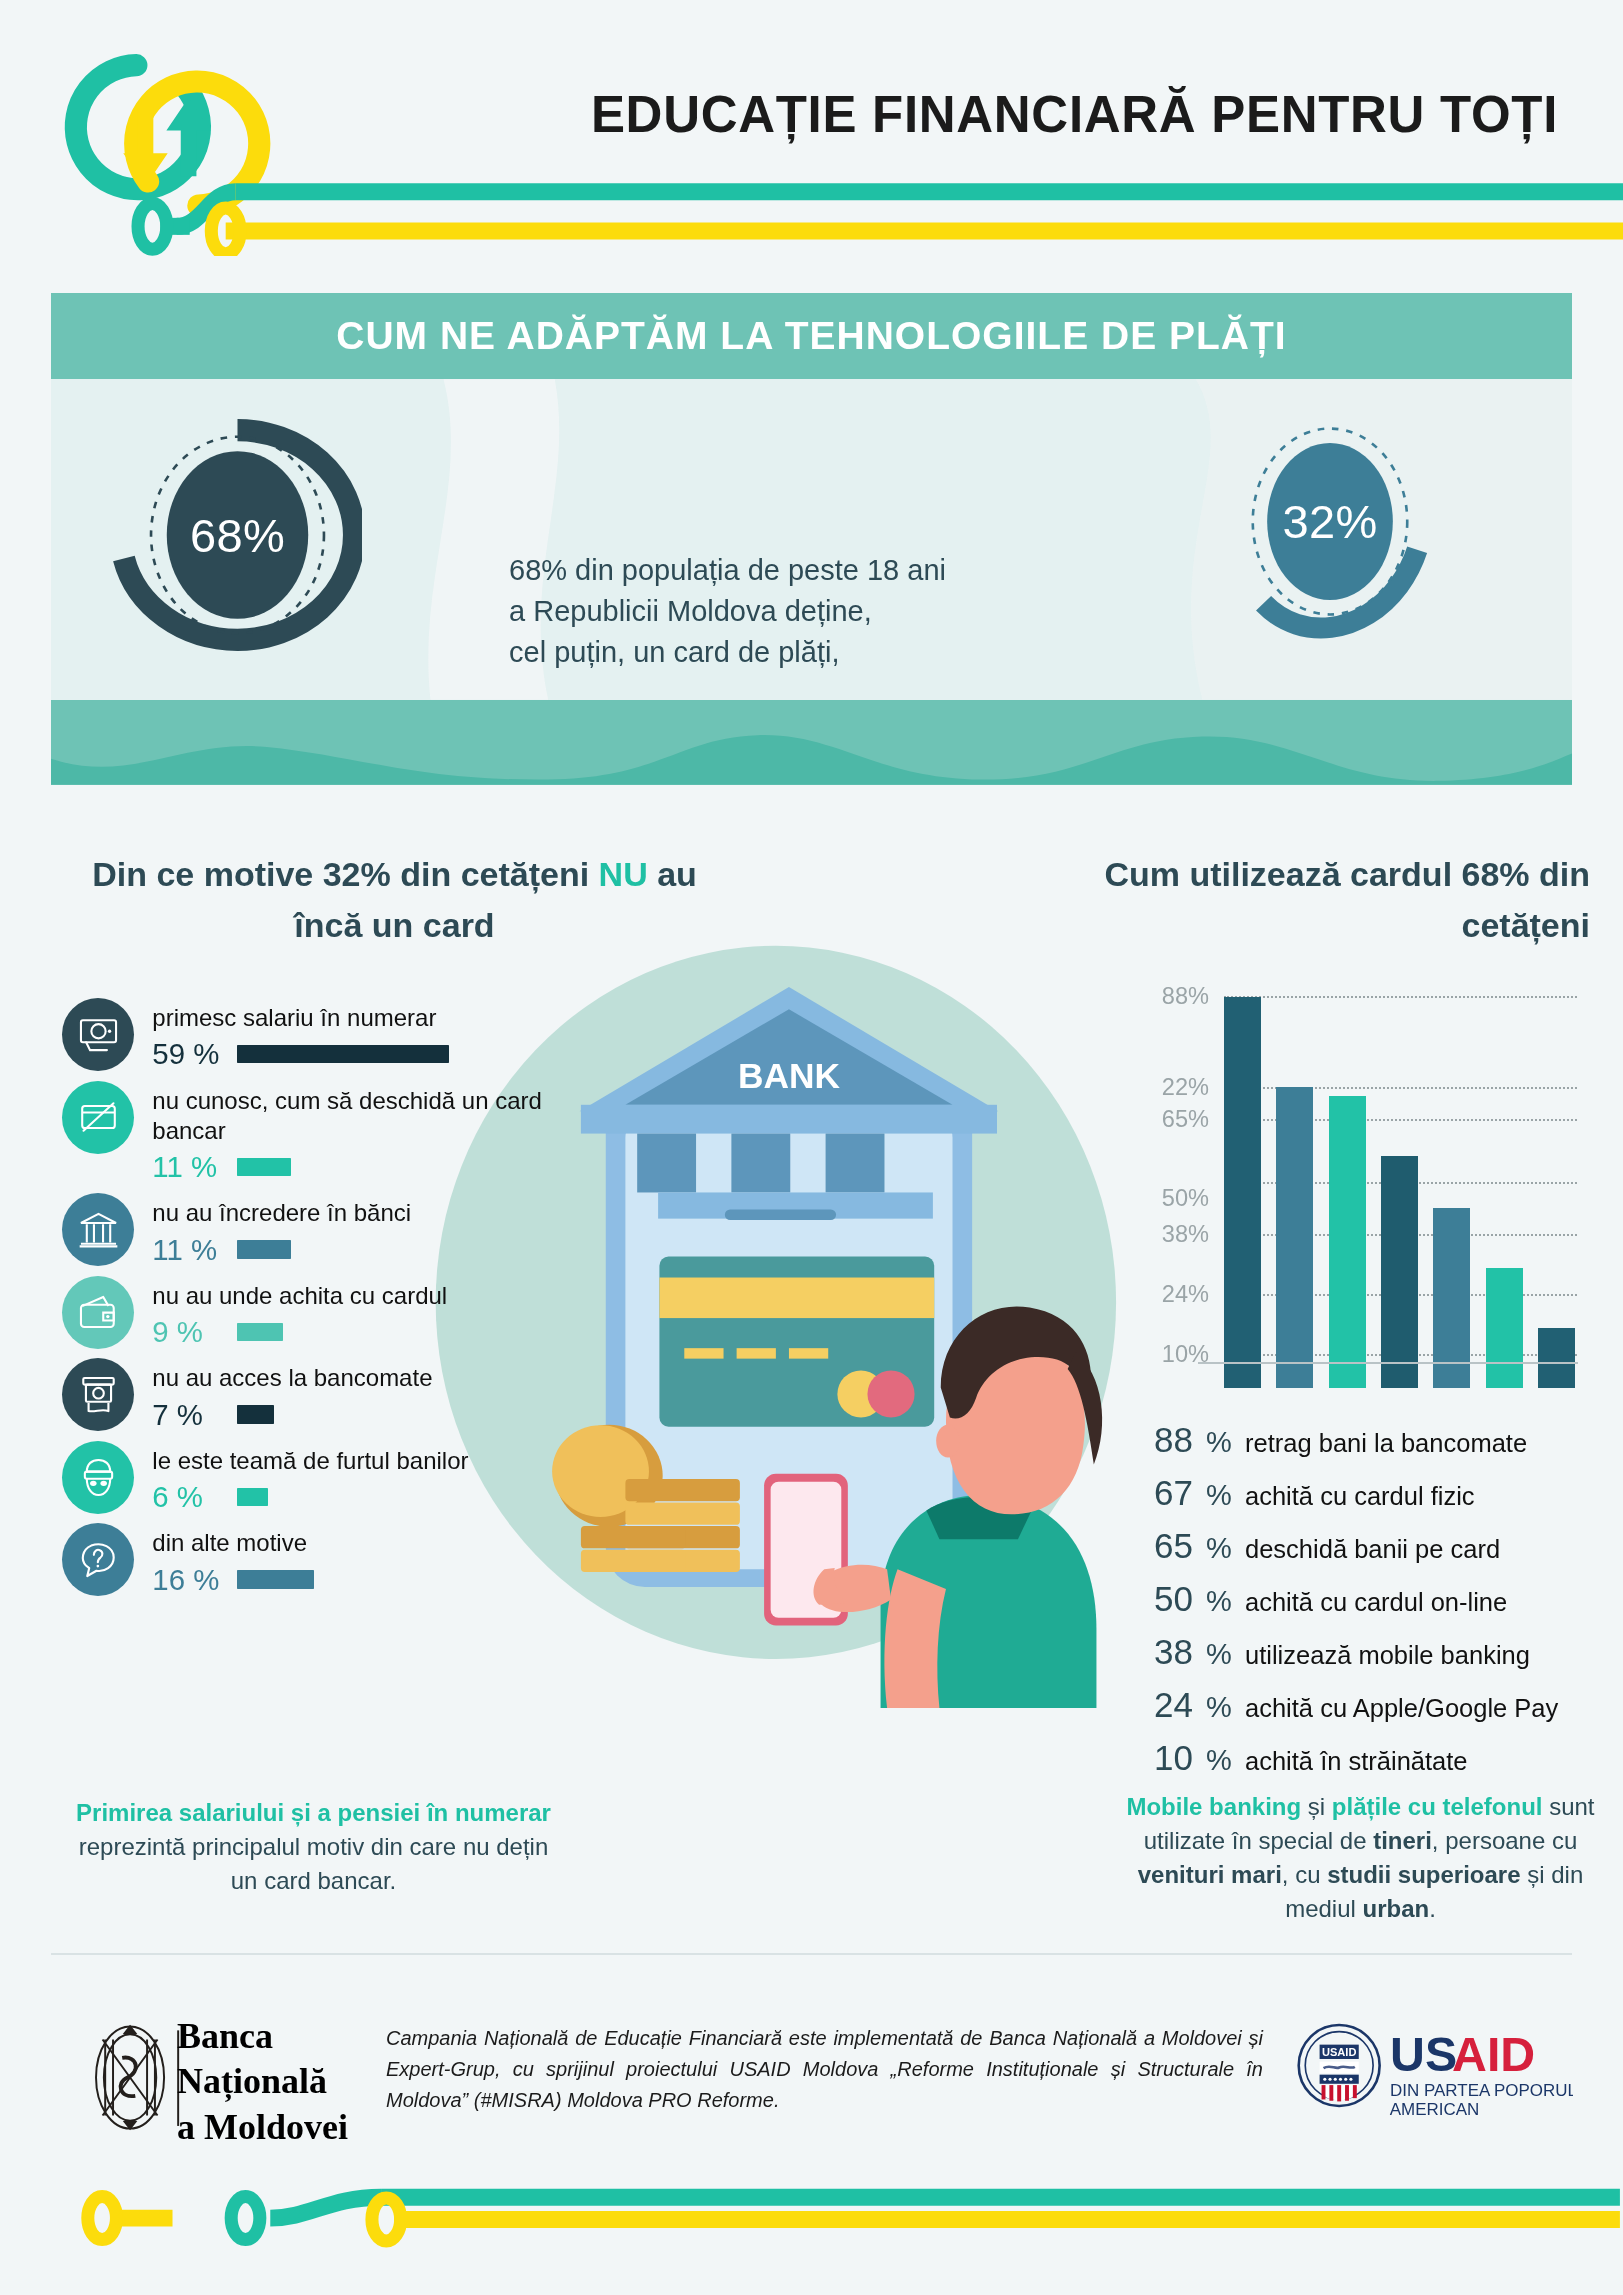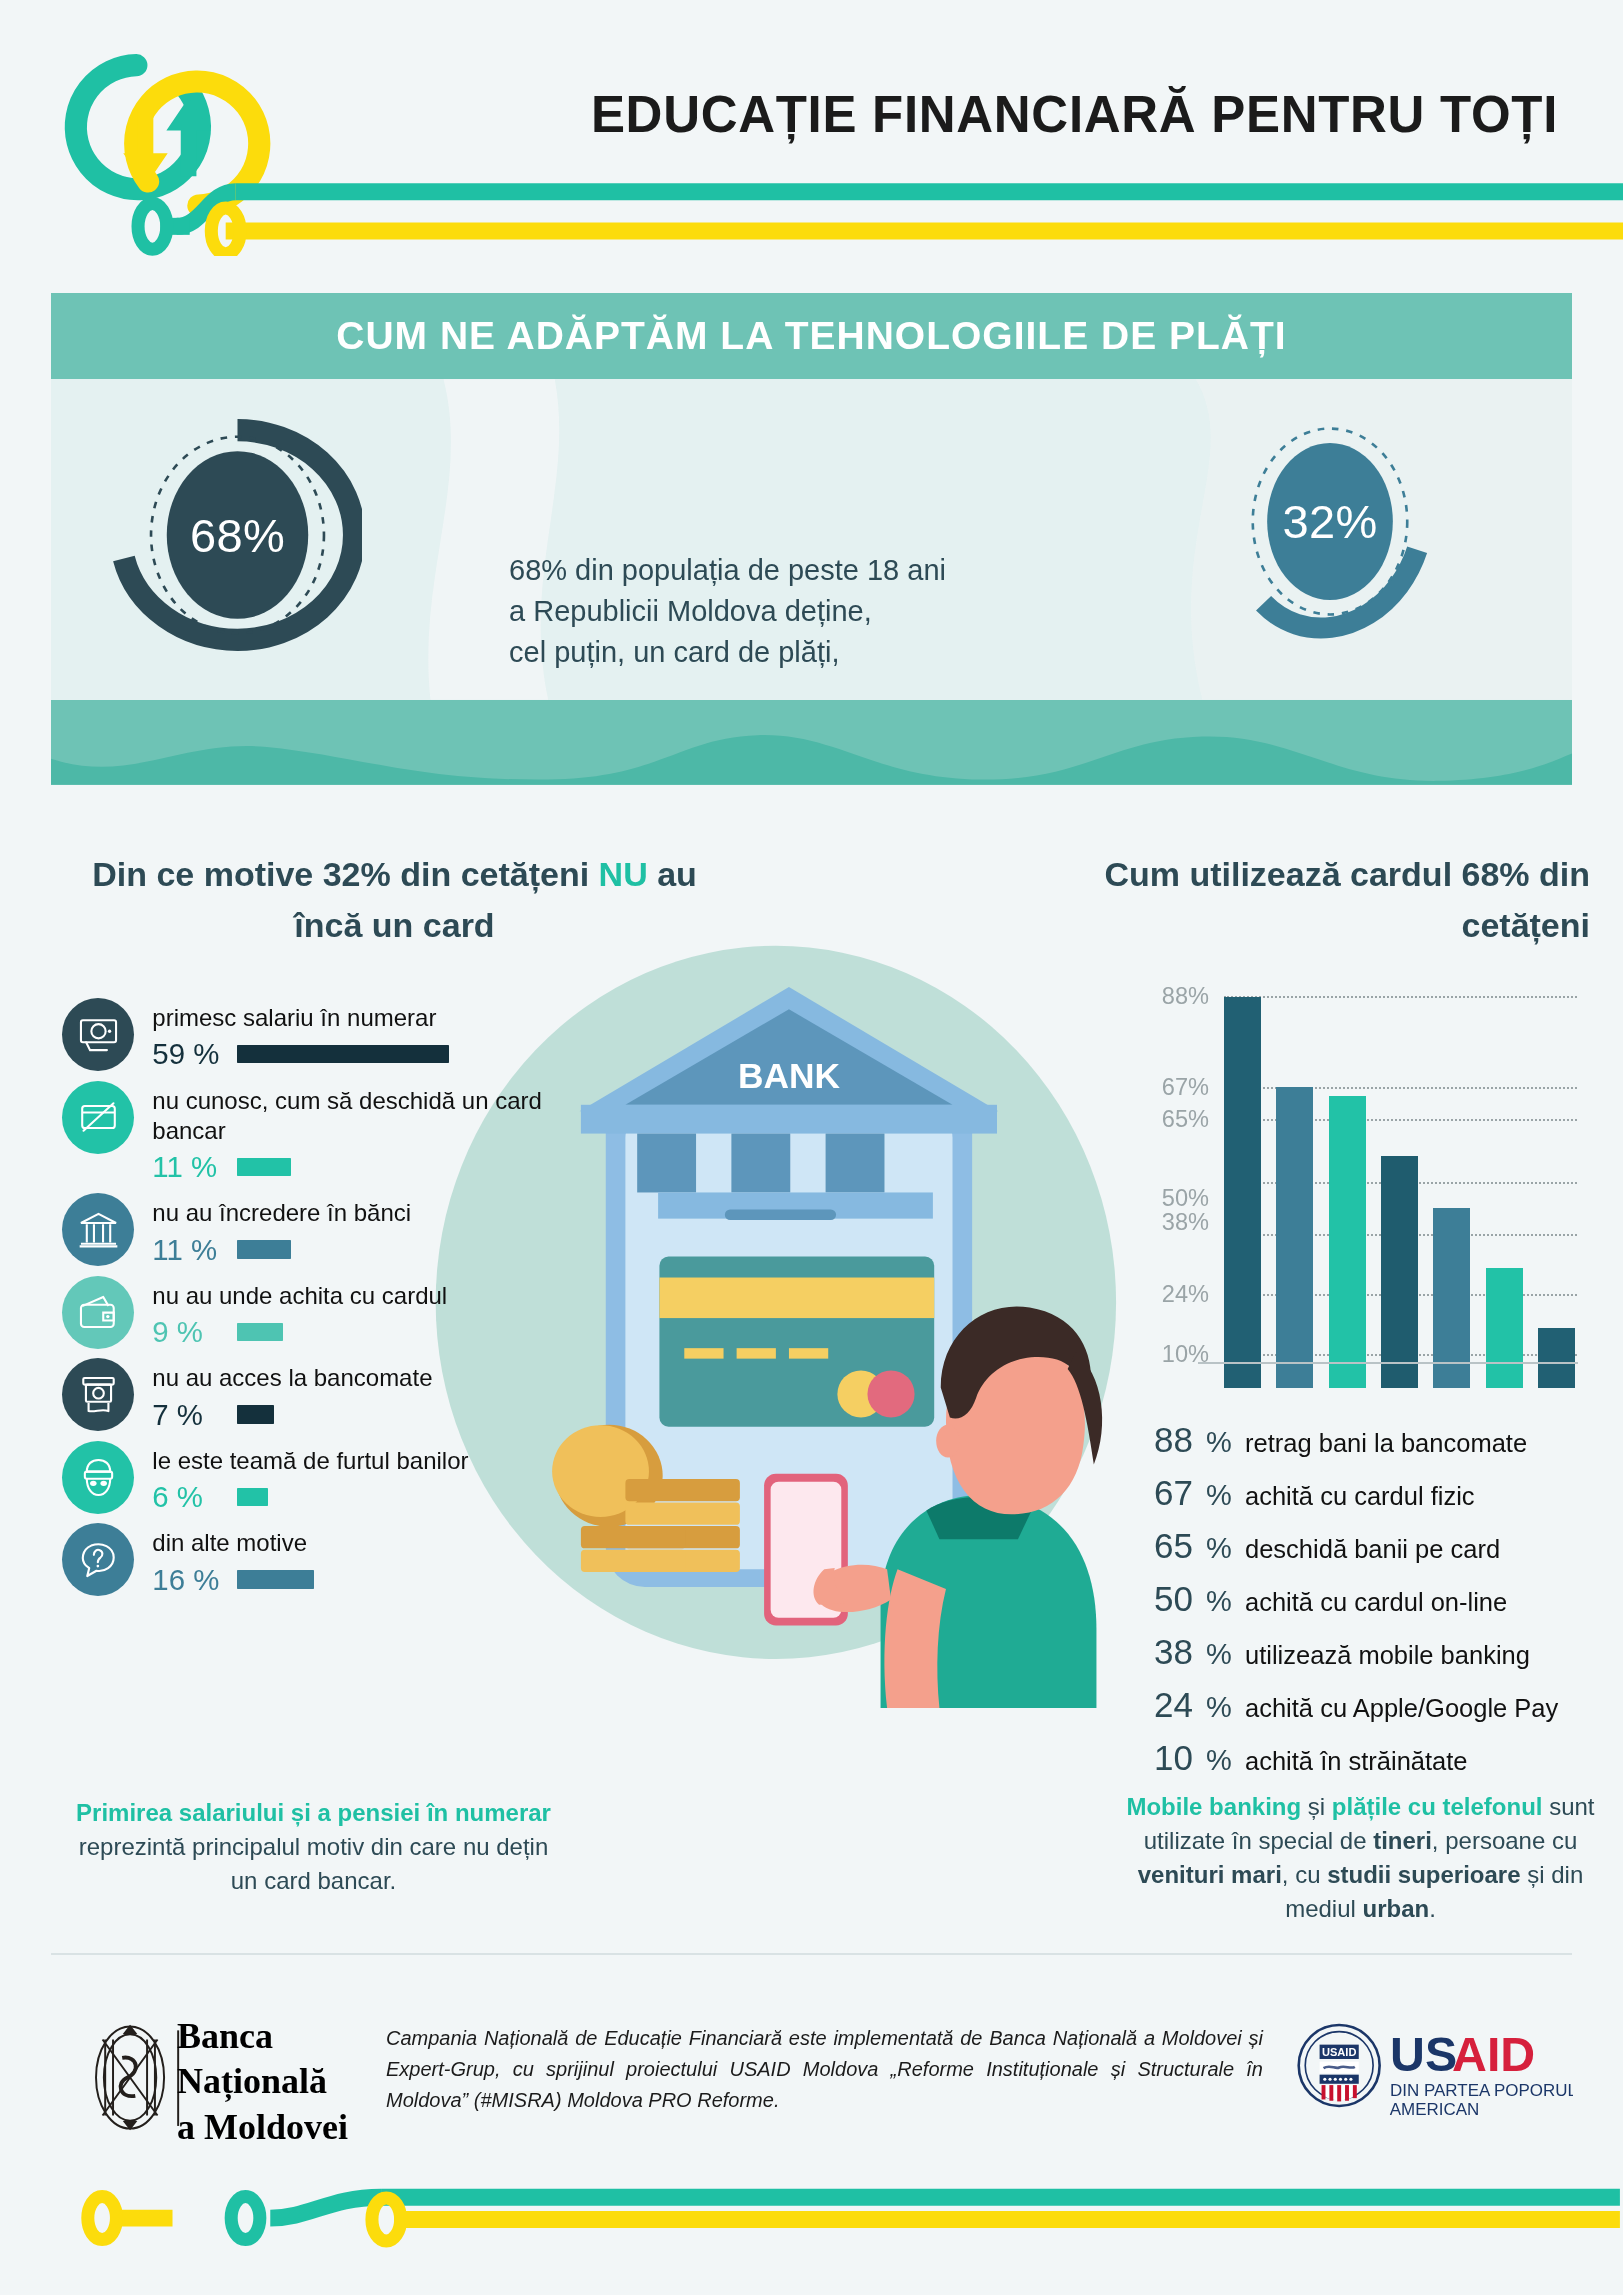--- a/index.html
+++ b/index.html
@@ -379,24 +379,24 @@
 
     <div class="gridline" style="top:14.4px;"></div>
     <div class="gridline" style="top:105px;"></div>
     <div class="gridline" style="top:137px;"></div>
     <div class="gridline" style="top:200px;"></div>
     <div class="gridline" style="top:252px;"></div>
     <div class="gridline" style="top:312px;"></div>
     <div class="gridline" style="top:372px;"></div>
 
     <div class="ytick" style="top:14.4px;">88%</div>
-    <div class="ytick" style="top:105px;">67%</div>
+    <div class="ytick" style="top:105px;">22%</div>
     <div class="ytick" style="top:137px;">65%</div>
     <div class="ytick" style="top:216px;margin-left:41px;">50%</div>
-    <div class="ytick" style="top:240px;text-align:right;">38%</div>
+    <div class="ytick" style="top:252px;text-align:right;">38%</div>
     <div class="ytick" style="top:312px;margin-left:12px;">24%</div>
     <div class="ytick" style="top:372px;">10%</div>
 
     <div class="bar" style="left:0px;   width:37px; height:391px; background:#216073; bottom:-26px;"></div>
     <div class="bar" style="left:52px;  width:37px; height:301px; background:#3d7e97; bottom:-26px;"></div>
     <div class="bar" style="left:105px; width:37px; height:292px; background:#22c2a7; bottom:-26px;"></div>
     <div class="bar" style="left:157px; width:37px; height:232px; background:#1f5c6e; bottom:-26px;"></div>
     <div class="bar" style="left:209px; width:37px; height:180px; background:#3d7e97; bottom:-26px;"></div>
     <div class="bar" style="left:262px; width:37px; height:120px; background:#22c2a7; bottom:-26px;"></div>
     <div class="bar" style="left:314px; width:37px; height:60px;  background:#216073; bottom:-26px;"></div>

